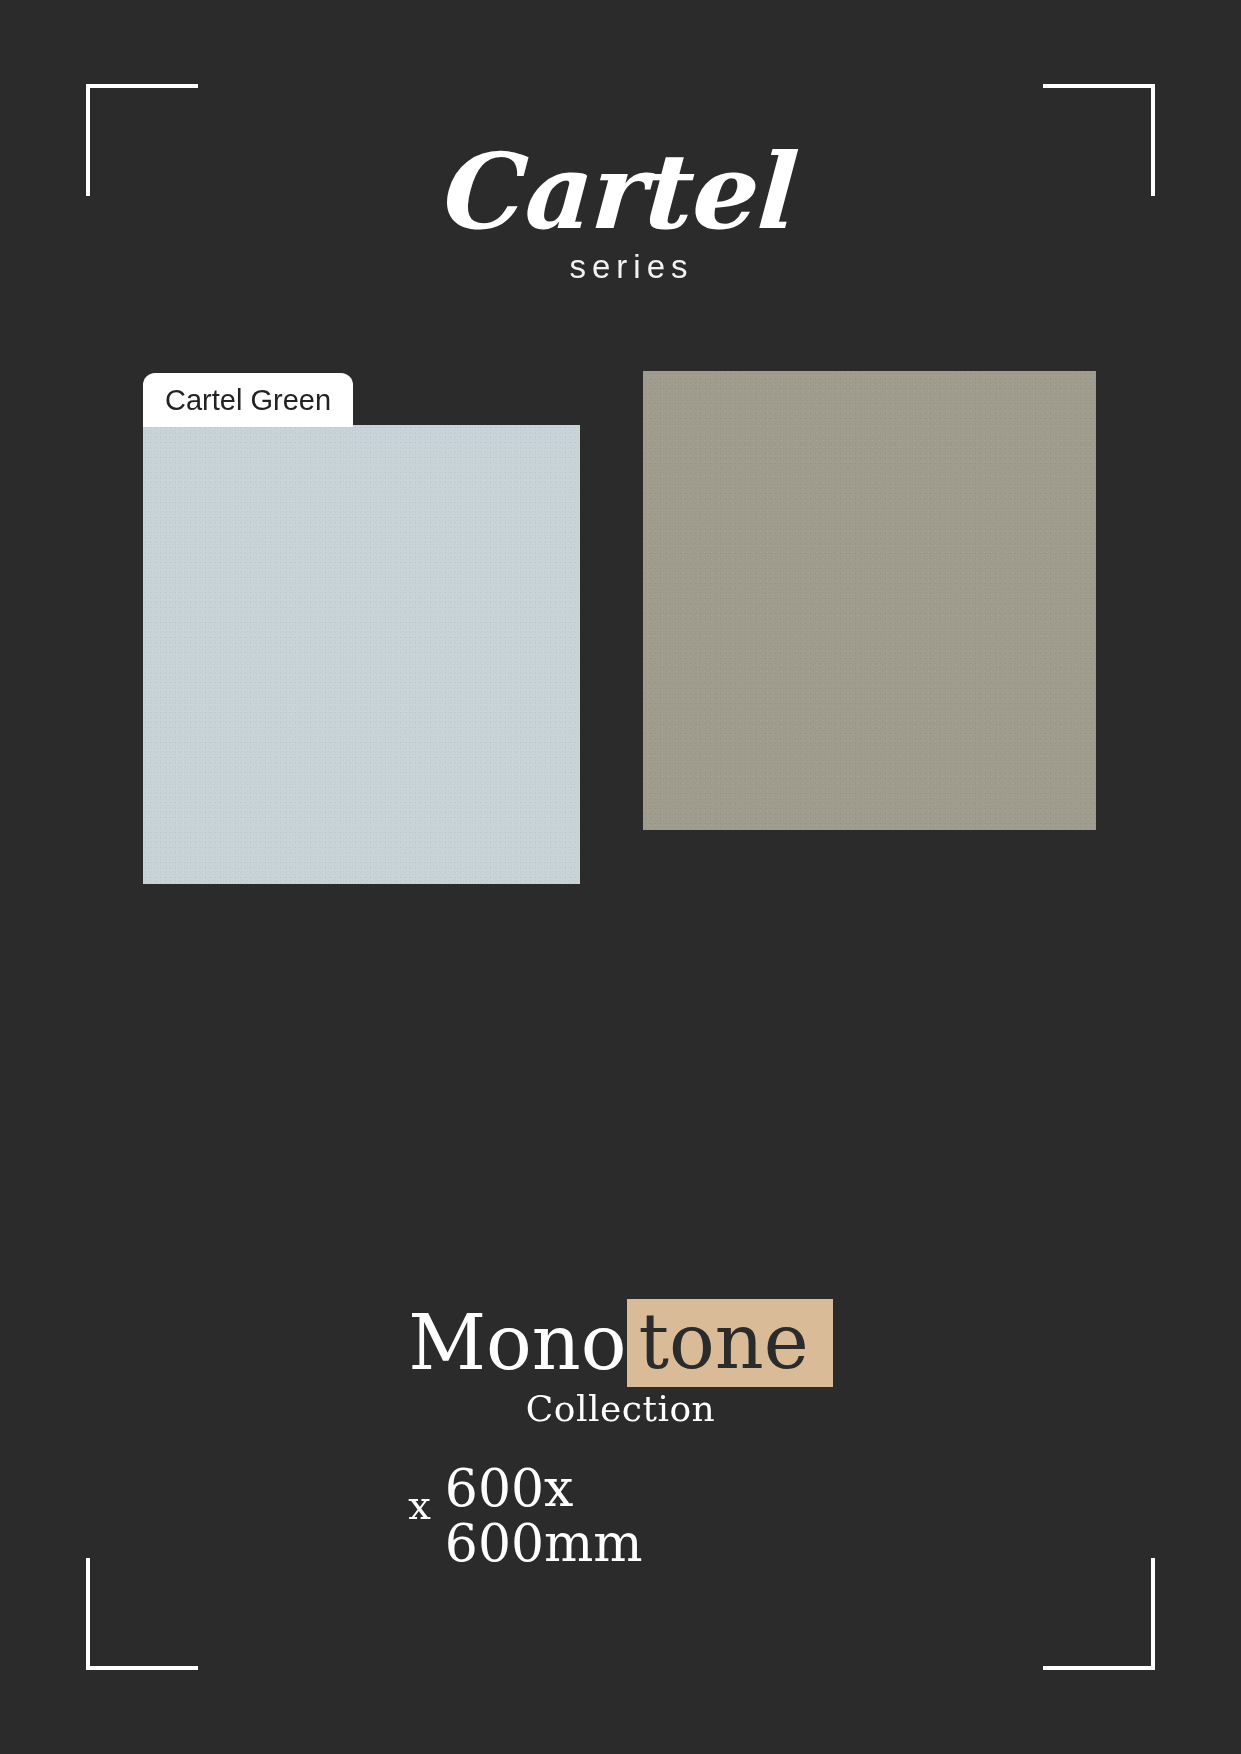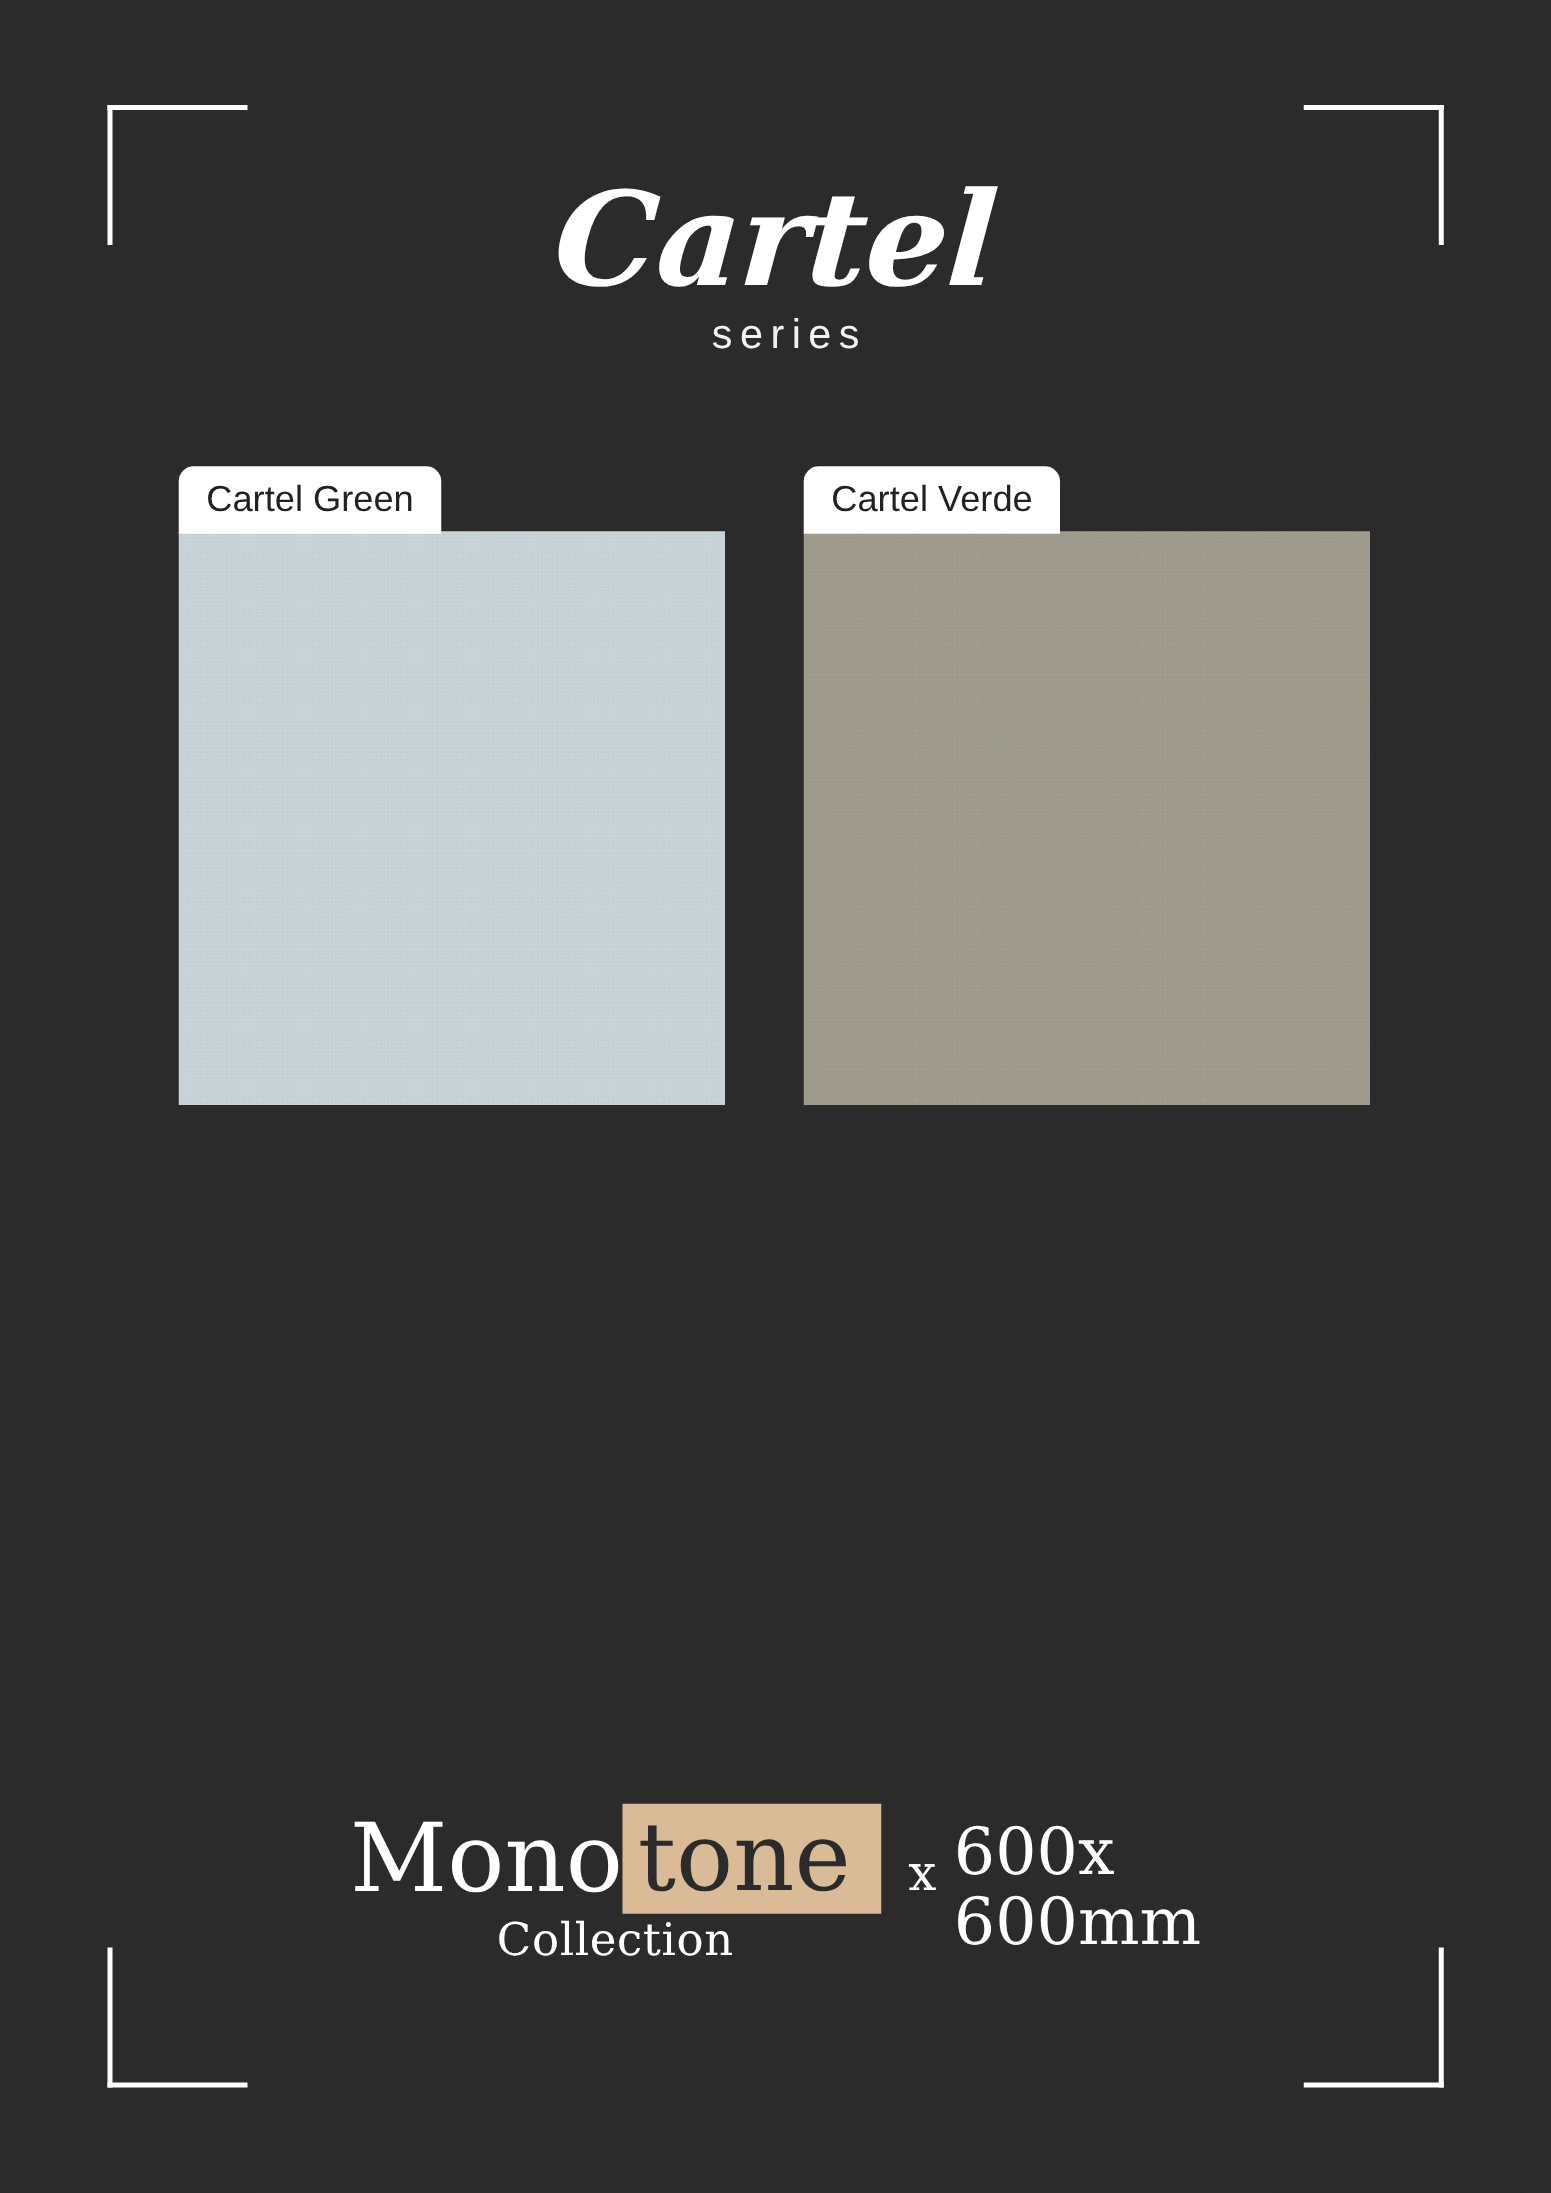--- a/index.html
+++ b/index.html
@@ -136,20 +136,21 @@
     bottom: 183px;
     width: 100%;
     display: flex;
     justify-content: center;
     align-items: flex-start;
   }
   .footer-inner {
     display: flex;
     align-items: flex-start;
     gap: 22px;
+    flex-direction: column;
   }
   .mono-block {
     display: flex;
     flex-direction: column;
     align-items: center;
   }
   .mono-line {
     display: flex;
     align-items: center;
     font-family: "DejaVu Serif", serif;
@@ -218,21 +219,20 @@
   </div>
 
   <div class="swatch-area">
 
     <div class="swatch-card left">
       <div class="swatch-tab">Cartel Green</div>
       <div class="swatch-tile" style="background: rgb(201, 212, 216);"></div>
     </div>
 
     <div class="swatch-card right">
-      <div class="swatch-tab">Cartel Verde</div>
       <div class="swatch-tile" style="background: rgb(160, 156, 142);"></div>
     </div>
 
   </div>
 
   <div class="footer">
     <div class="footer-inner">
 
       <div class="mono-block">
         <div class="mono-line">

